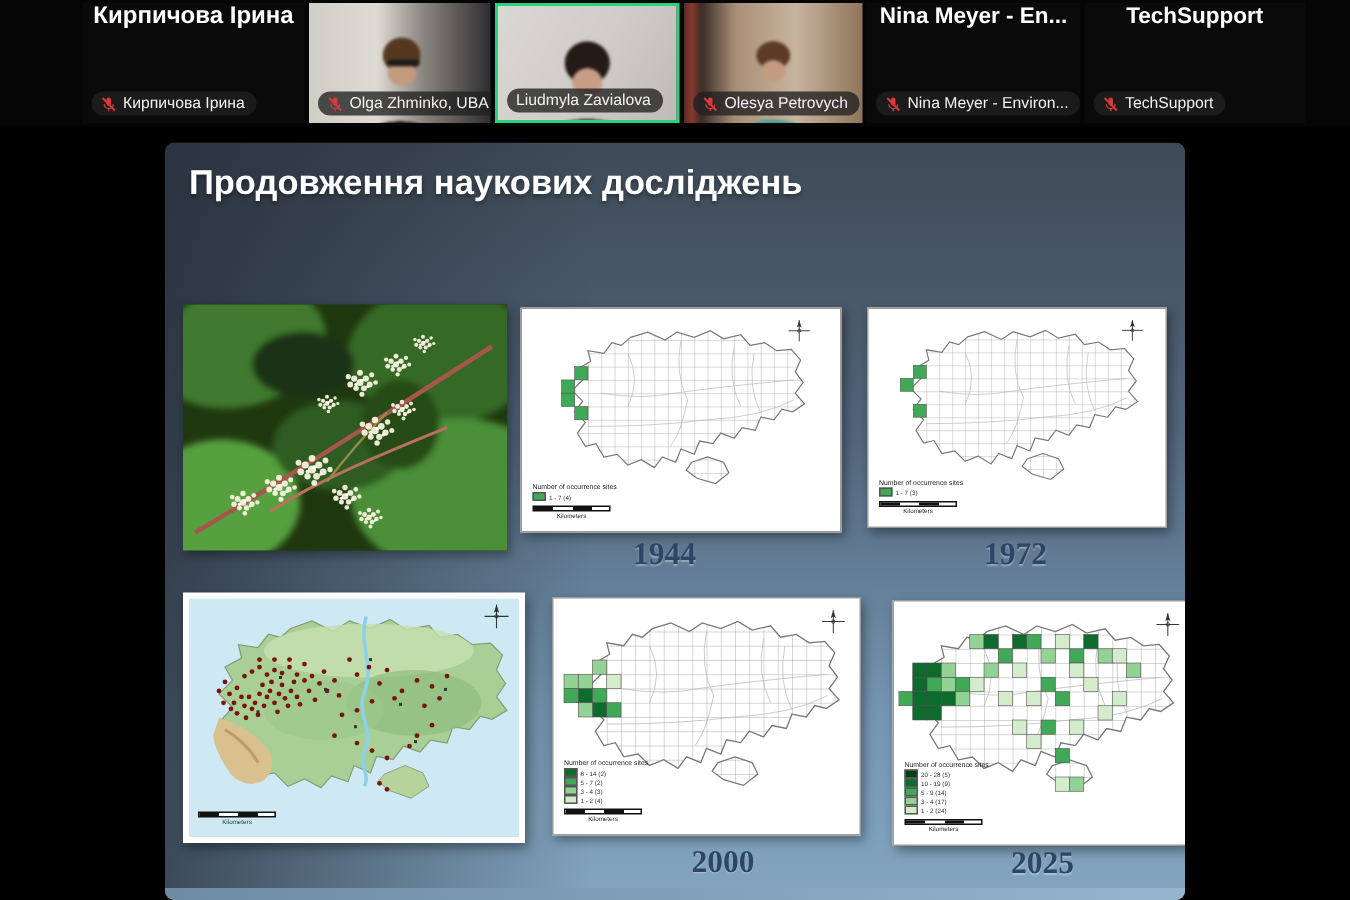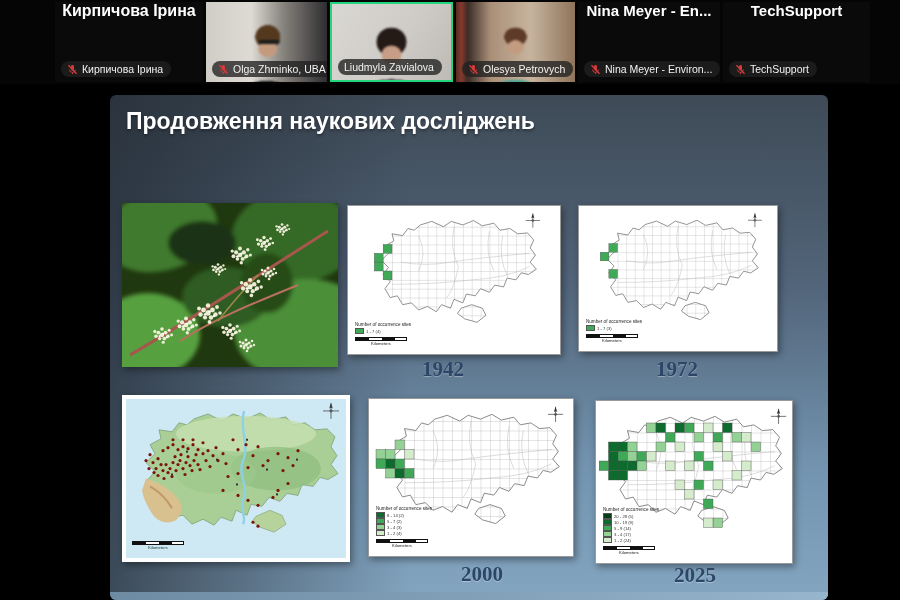--- a/index.html
+++ b/index.html
@@ -33,21 +33,21 @@
   .pill{position:absolute;left:6px;bottom:5px;display:flex;align-items:center;gap:4px;
         background:rgba(32,32,32,0.78);border-radius:8px;padding:2px 8px 2px 6px;}
   .pill .nm{color:#f2f2f2;font-size:10.5px;white-space:nowrap;}
   .micico{width:11px;height:11px;flex:0 0 auto;}
 
   
   .slide{position:absolute;left:110px;top:95px;width:680px;height:505px;border-radius:6px;
      background:
        linear-gradient(90deg, rgba(36,44,54,0.75) 0%, rgba(36,44,54,0) 42%),
        linear-gradient(180deg,#3e4a56 0%,#52657a 38%,#7495b1 75%,#83a5c0 100%);
-     overflow:hidden;padding-left:38px;}
+     overflow:hidden;}
   .slide-bottom-band{position:absolute;left:0;bottom:0;width:100%;height:8px;
      background:linear-gradient(90deg,#6d8ba3,#96b6cd);}
   .s-title{position:absolute;left:16px;top:13px;color:#fff;font-weight:bold;font-size:23px;
      text-shadow:0 2px 3px rgba(0,0,0,0.35);}
   .s-sub{position:absolute;left:0;top:69px;width:100%;text-align:center;color:#fff;
      font-weight:bold;font-size:19px;text-shadow:0 1px 2px rgba(0,0,0,0.3);}
   .s-sub .it{font-style:italic;}
 
   .imgframe{position:absolute;background:#fff;box-shadow:2px 3px 7px rgba(0,0,0,0.38);}
   .photo{left:12px;top:108px;width:216px;height:164px;background:#1e3a14;}
@@ -246,21 +246,21 @@
         <div class="lg-row">
           <span class="lg-sw" style="background: rgb(63, 169, 88);"></span>
           <span class="lg-lb">1 - 7 (4)</span>
         </div>
       </div>
     <div class="sbar">
         <div class="sbar-bar"></div>
         <div class="sbar-lb">Kilometers</div>
       </div>
   </div>
-  <div class="caption c1950">1942</div>
+  <div class="caption c1950">1944</div>
 
   <div class="imgframe gridmap m1975">
     <svg class="gridmap-svg" viewBox="0 0 200 140" preserveAspectRatio="xMidYMin meet">
       <use href="#ua" fill="url(#gridpat)" stroke="#777" stroke-width="0.9"></use>
       <use href="#ua-admin" fill="none" stroke="#b5b5b5" stroke-width="0.5"></use>
       <g>
           <rect x="20" y="40" width="10" height="10" fill="#3fa958" stroke="#4a4a4a" stroke-width="0.4"></rect>
           <rect x="10" y="50" width="10" height="10" fill="#3fa958" stroke="#4a4a4a" stroke-width="0.4"></rect>
           <rect x="20" y="70" width="10" height="10" fill="#3fa958" stroke="#4a4a4a" stroke-width="0.4"></rect>
         </g>

